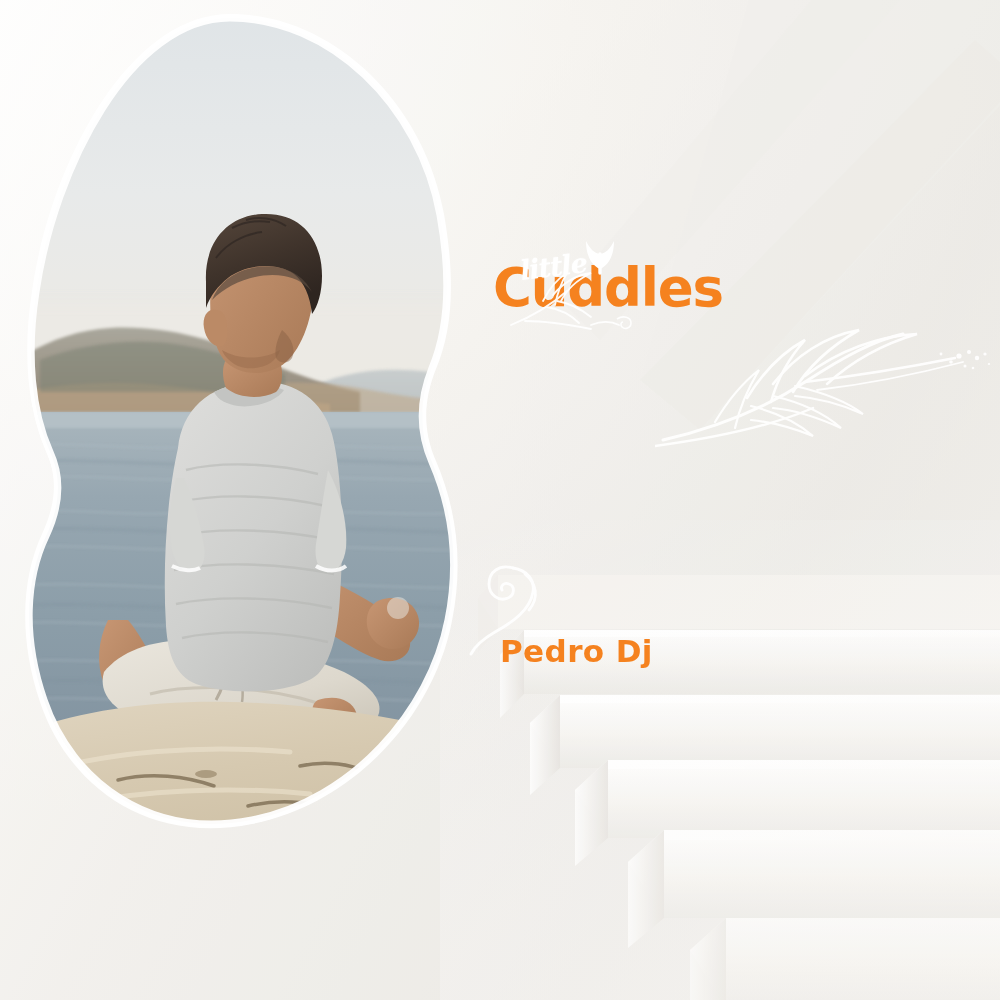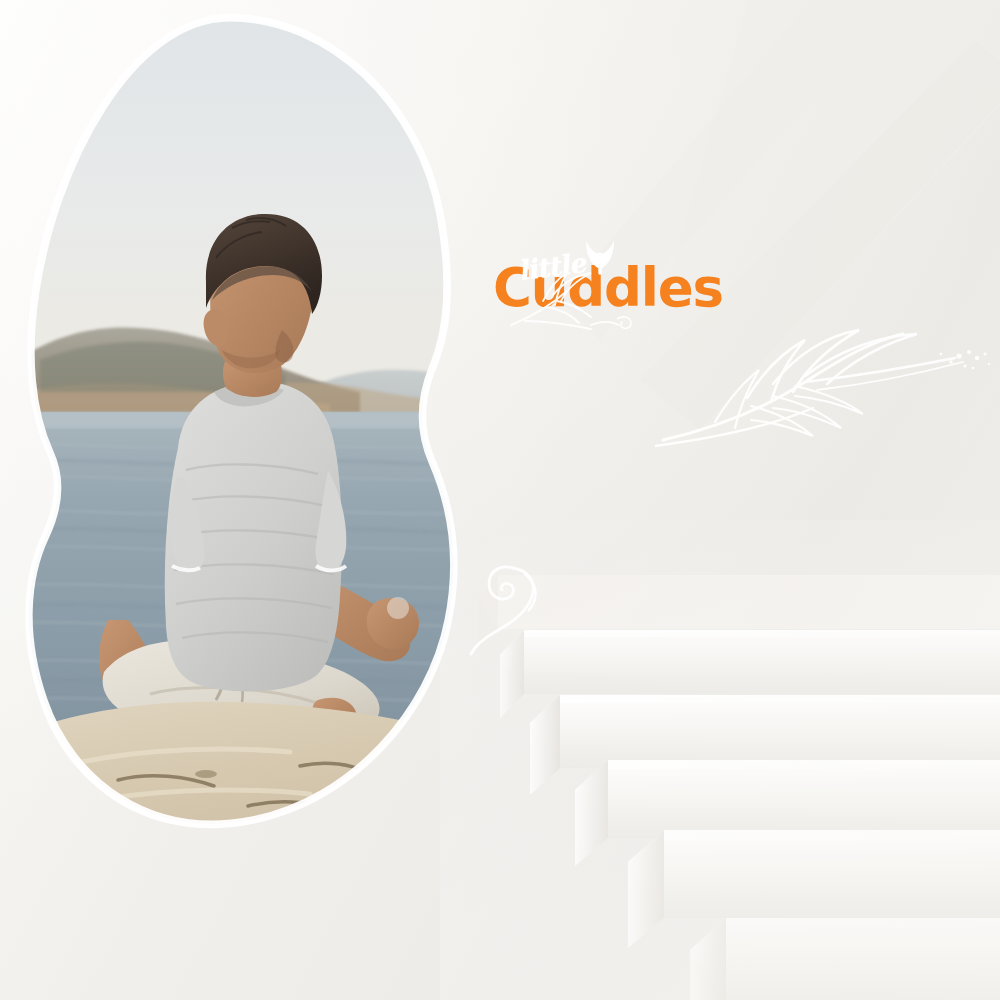--- a/index.html
+++ b/index.html
@@ -476,14 +476,15 @@
         <path d="M20 54 C42 54 66 58 86 62"></path>
         <path d="M86 58 C96 54 106 54 114 58"></path>
       </g>
       <g stroke="#ffffff" fill="none" stroke-width="1.6" opacity="0.9">
         <path d="M112 52 C118 48 126 50 126 56 C126 61 120 63 117 60 C115 58 116 55 118 55"></path>
       </g>
     </svg>
   </div>
 
 
+  <div class="artist">Pedro Dj</div>
 
 </div>
 
 </body></html>

